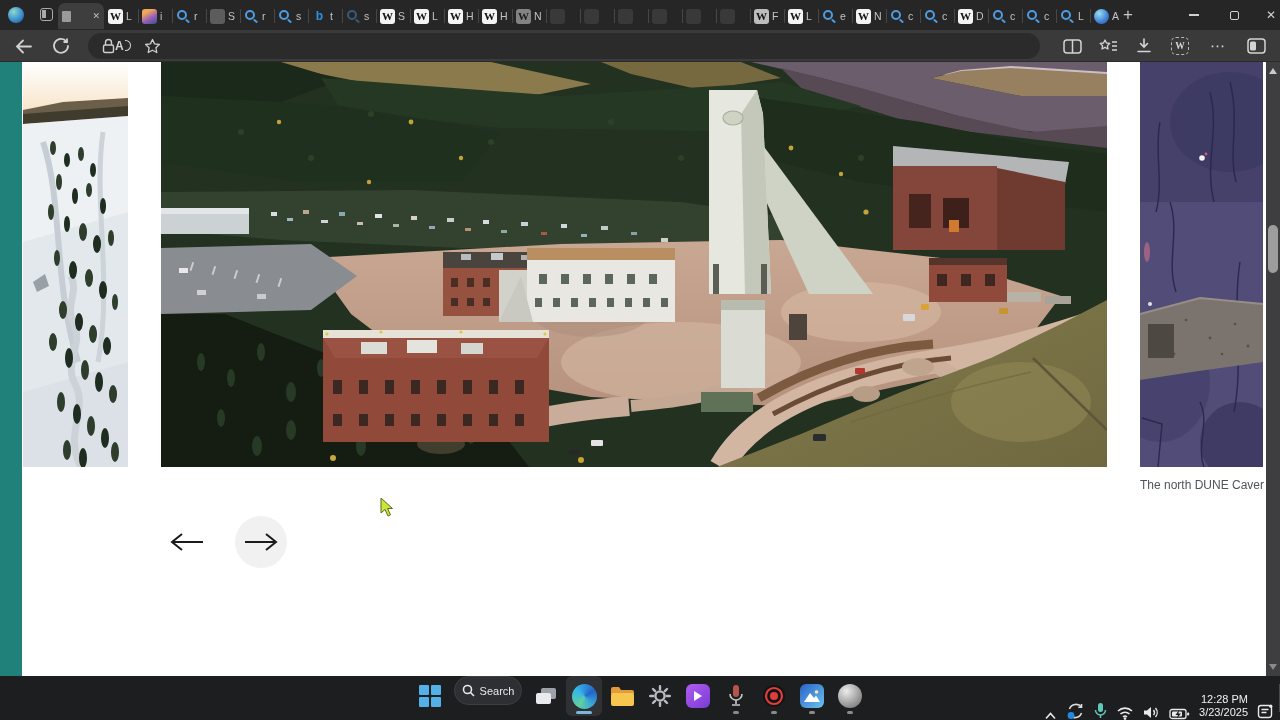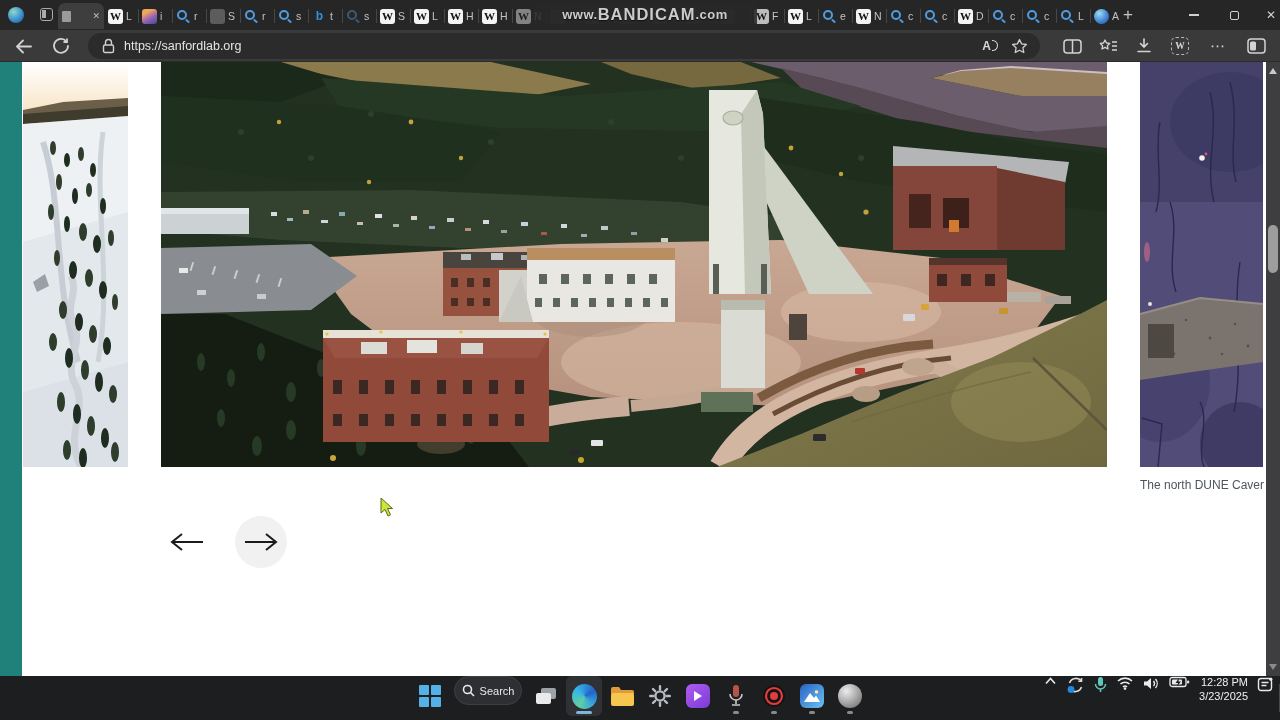--- a/index.html
+++ b/index.html
@@ -107,21 +107,21 @@
   .search-pill{width:68px;height:29px;background:#2d2f32;border:1px solid #3d3f42;border-radius:15px;
      display:flex;align-items:center;justify-content:center;gap:5px;color:#e8e8e8;font-size:11px;margin:0 4px;}
   .edge-ic{width:25px;height:25px;border-radius:50%;
      background:conic-gradient(from 210deg,#5fd0a0,#38b6e8 28%,#2464c8 58%,#3aa8d8 80%,#5fd0a0);}
   .sphere-ic{width:24px;height:24px;border-radius:50%;
      background:radial-gradient(circle at 35% 30%,#ececec,#9a9a9a 60%,#686868);}
   .clip-ic{width:24px;height:24px;border-radius:6px;background:linear-gradient(140deg,#b05cf0,#7a3bd6);
      display:flex;align-items:center;justify-content:center;}
   .photos-ic{width:24px;height:24px;border-radius:6px;background:linear-gradient(135deg,#2a63c8,#6ac2ee);
      display:flex;align-items:center;justify-content:center;}
-  .tray{position:absolute;right:6px;top:0;height:44px;display:flex;align-items:flex-start;gap:9px;}
+  .tray{position:absolute;right:6px;top:0;height:44px;display:flex;align-items:flex-end;gap:9px;}
   .clock{color:#f0f0f0;font-size:11px;line-height:1.25;text-align:right;}
   .tray svg{display:block;}
   .desktop-sliver{position:absolute;right:0;top:8px;width:1px;height:28px;background:#4a4a4a;}
 </style>
 </head>
 <body>
 
 <div class="screen">
 
   <div class="tabbar">
@@ -309,25 +309,20 @@
 
         </div>
 
         <div class="tab">
           <span class="fav icon-globe"></span>
           <span class="tlabel">A</span>
 
         </div>
       </div>
     <div class="newtab">+</div>
-    <div class="watermark">
-      <span class="wm-pre">www.</span>
-        <span class="wm-main">BANDICAM</span>
-        <span class="wm-suf">.com</span>
-    </div>
     <div class="wc wc-min">
         <i></i>
       </div>
     <div class="wc wc-max">
         <i></i>
       </div>
     <div class="wc wc-close">✕</div>
   </div>
 
   <div class="toolbar">
@@ -340,21 +335,20 @@
       <svg width="18" height="18" viewBox="0 0 18 18">
           <path d="M14.5,4.5 A7,7 0 1 0 16,9" stroke="#d2d2d2" stroke-width="1.8" fill="none" stroke-linecap="round"></path>
           <path d="M15,1.5 v3.5 h-3.5" stroke="#d2d2d2" stroke-width="1.8" fill="none"></path>
         </svg>
     </div>
     <div class="urlpill">
       <svg width="13" height="16" viewBox="0 0 13 16">
           <rect x="1.5" y="7" width="10" height="7.5" rx="1.5" stroke="#cfcfcf" fill="none" stroke-width="1.4"></rect>
           <path d="M3.5,7 V4.5 a3,3 0 0 1 6,0 V7" stroke="#cfcfcf" fill="none" stroke-width="1.4"></path>
         </svg>
-      <span class="urltext">https://sanfordlab.org</span>
       <span class="read-aloud">A</span>
       <svg width="17" height="17" viewBox="0 0 17 17">
           <path d="M8.5,1.5 l2.1,4.4 4.8,.6 -3.5,3.3 .9,4.7 -4.3,-2.3 -4.3,2.3 .9,-4.7 -3.5,-3.3 4.8,-.6 z" stroke="#cfcfcf" fill="none" stroke-width="1.3" stroke-linejoin="round"></path>
         </svg>
     </div>
     <div class="tb-right" style="left:1060px;">
       <svg width="19" height="15" viewBox="0 0 19 15">
           <rect x="1" y="1" width="17" height="13" rx="3" stroke="#d4d4d4" fill="none" stroke-width="1.5"></rect>
           <path d="M9.5,1 v13" stroke="#d4d4d4" stroke-width="1.5"></path>
         </svg>

